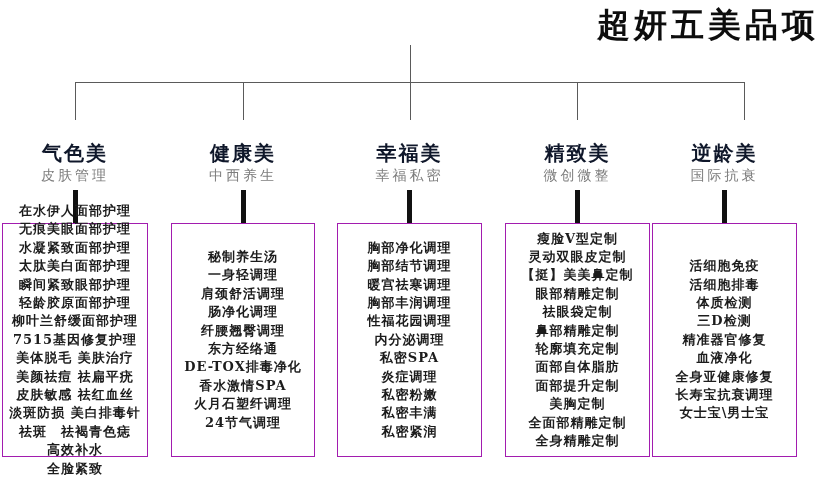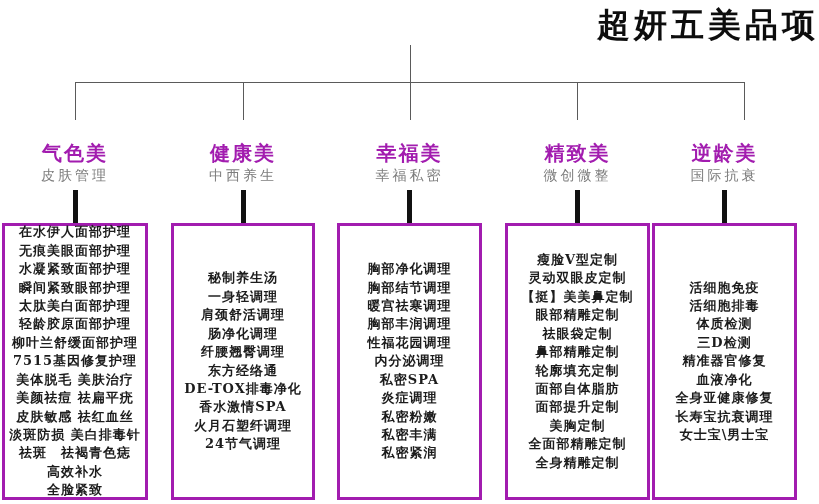--- a/index.html
+++ b/index.html
@@ -27,21 +27,21 @@
   .line.v { width: 1px; }
   .line.h { height: 1px; }
   .column {
     position: absolute;
     top: 140px;
     text-align: center;
   }
   .cat-name {
     font-size: 20px;
     font-weight: bold;
-    color: #a21caf;
+    color: #0f172a;
     letter-spacing: 2px;
     line-height: 26px;
     height: 26px;
     white-space: nowrap;
   }
   .cat-sub {
     font-size: 14px;
     color: #7d7d7d;
     letter-spacing: 3px;
     line-height: 18px;
@@ -49,22 +49,22 @@
     white-space: nowrap;
   }
   .tick {
     width: 5px;
     height: 33px;
     background: #111111;
     margin: 6px auto 0 auto;
   }
   .box {
     width: 100%;
-    height: 277px;
-    border: 3px solid #a21caf;
+    height: 234px;
+    border: 1px solid #a21caf;
     background: #ffffff;
     display: flex;
     flex-direction: column;
     justify-content: center;
     align-items: center;
   }
   .item {
     font-size: 13px;
     font-weight: bold;
     color: #1c1c1c;
@@ -95,22 +95,22 @@
   <div class="line v" style="left:744px; top:82px; height:38px;"></div>
 
   <div class="column col-1">
     <div class="cat-name">气色美</div>
     <div class="cat-sub">皮肤管理</div>
     <div class="tick"></div>
     <div class="box">
       <div class="item">在水伊人面部护理</div>
       <div class="item">无痕美眼面部护理</div>
       <div class="item">水凝紧致面部护理</div>
+      <div class="item">太肽美白面部护理</div>
       <div class="item">瞬间紧致眼部护理</div>
-      <div class="item">太肽美白面部护理</div>
       <div class="item">轻龄胶原面部护理</div>
       <div class="item">柳叶兰舒缓面部护理</div>
       <div class="item">7515基因修复护理</div>
       <div class="item">美体脱毛 美肤治疗</div>
       <div class="item">美颜祛痘 祛扁平疣</div>
       <div class="item">皮肤敏感 祛红血丝</div>
       <div class="item">淡斑防损 美白排毒针</div>
       <div class="item">祛斑　祛褐青色痣</div>
       <div class="item">高效补水</div>
       <div class="item">全脸紧致</div>

